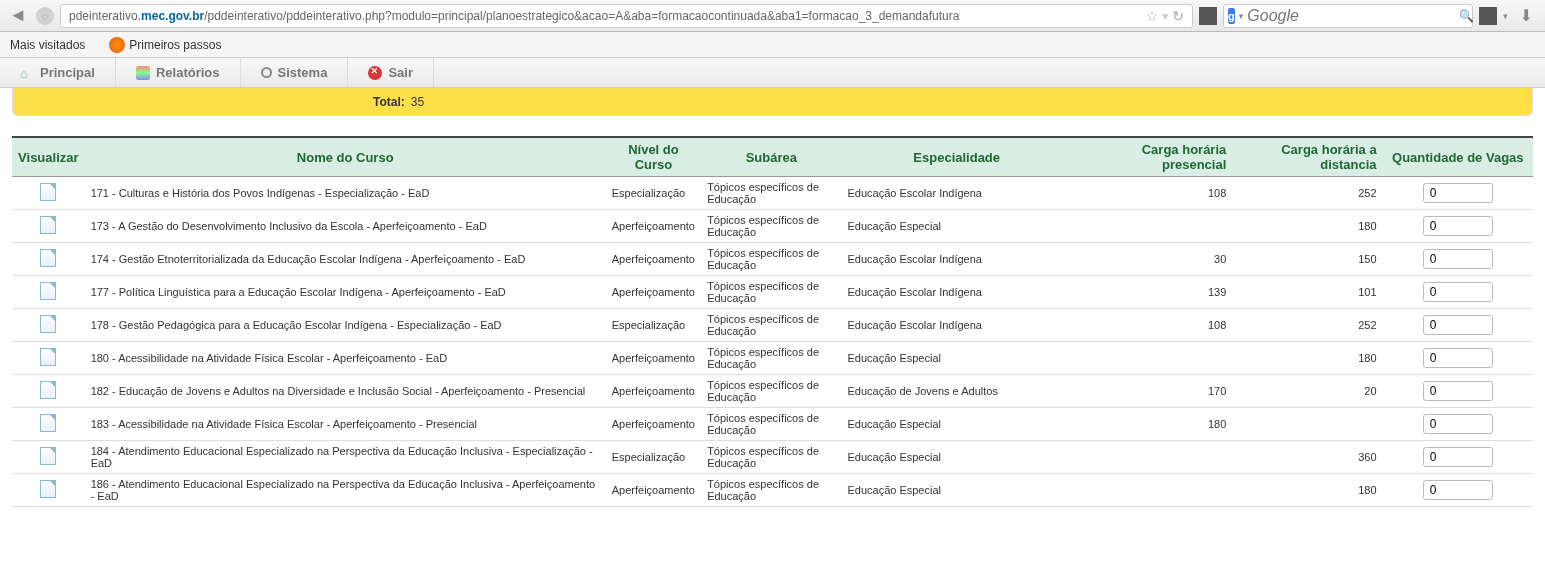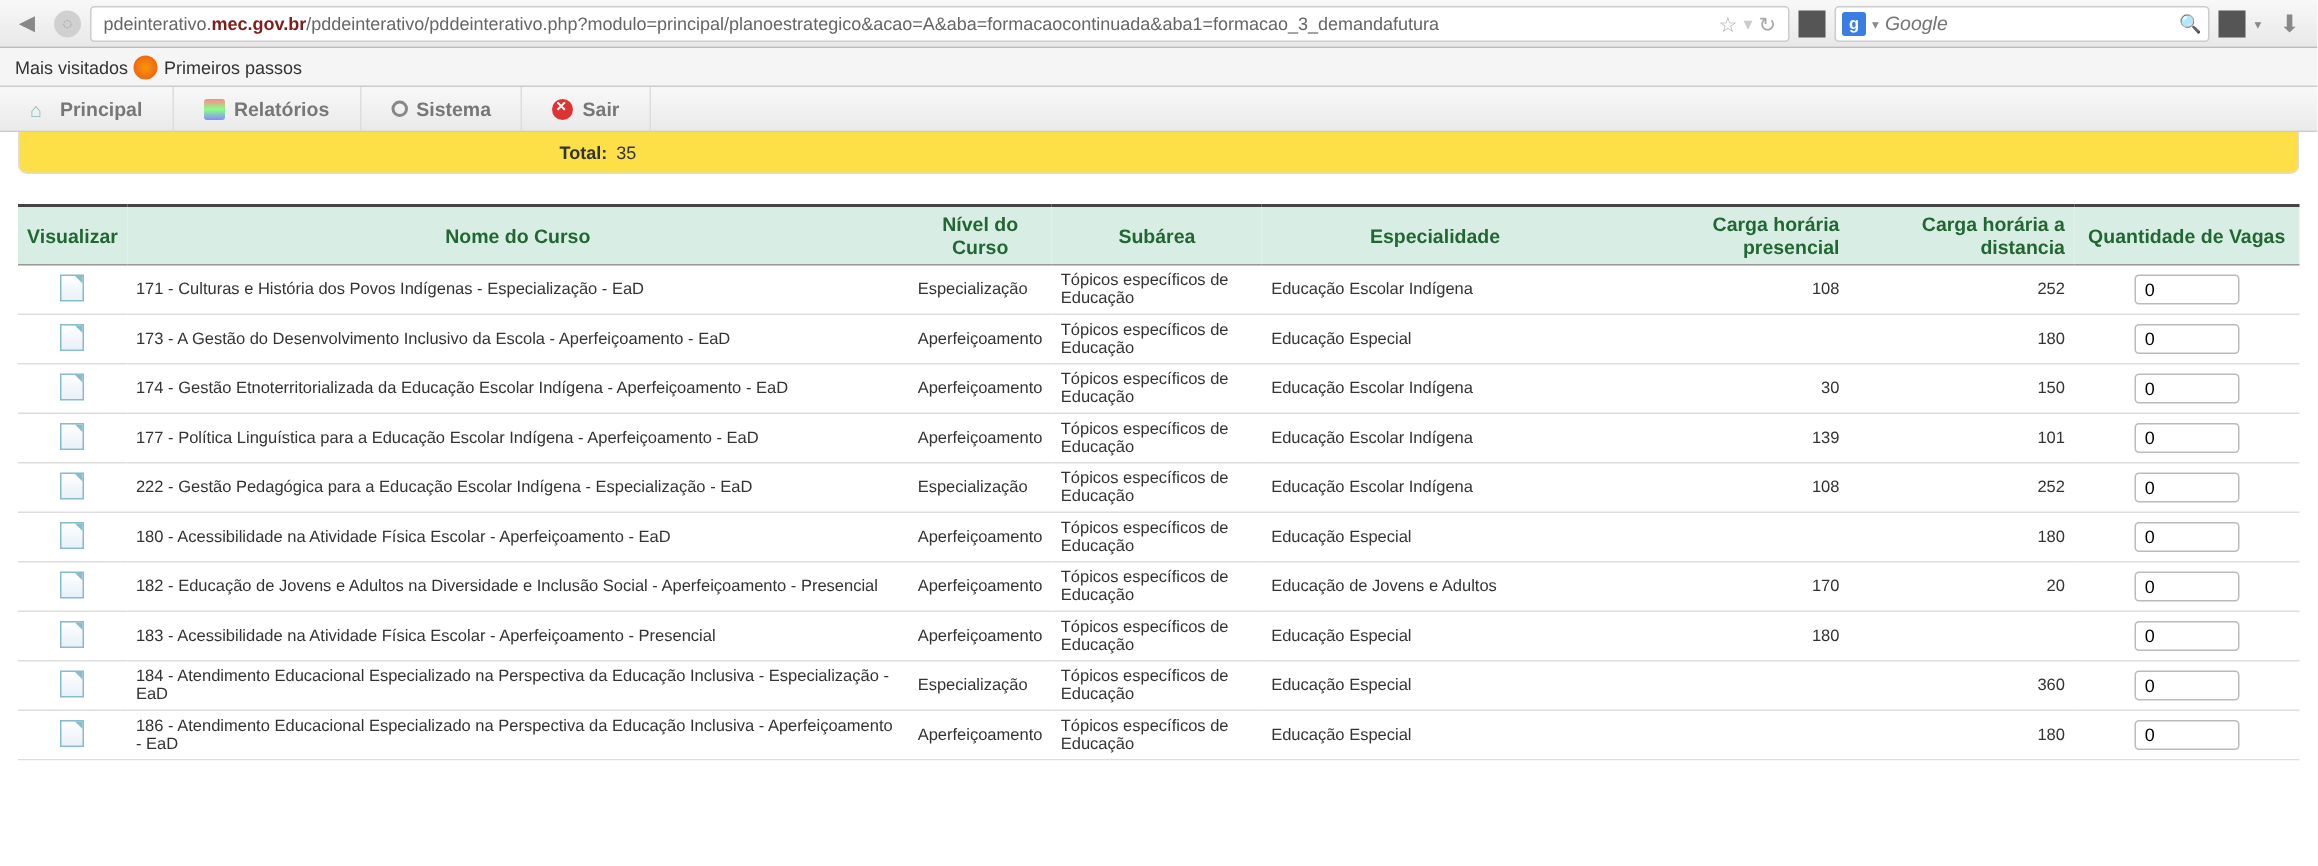--- a/index.html
+++ b/index.html
@@ -3,31 +3,31 @@
   <meta charset="utf-8">
   <style>
     * { box-sizing: border-box; margin: 0; padding: 0; }
     body { font-family: Arial, sans-serif; font-size: 12px; color: #333; background: #fff; }
     
     
     .browser-bar { display: flex; align-items: center; background: linear-gradient(#f8f8f8, #e8e8e8); border-bottom: 1px solid #bbb; height: 32px; padding: 0 6px; gap: 6px; }
     .nav-arrow { width: 24px; height: 24px; display: flex; align-items: center; justify-content: center; color: #888; font-size: 18px; cursor: pointer; }
     .globe { width: 18px; height: 18px; border-radius: 50%; background: #d0d0d0; display: flex; align-items: center; justify-content: center; font-size: 11px; color: #888; }
     .url-bar { flex: 1; background: #fff; border: 1px solid #ccc; border-radius: 3px; height: 24px; display: flex; align-items: center; padding: 0 8px; font-size: 12px; color: #666; }
-    .url-bar span.dark { color: #7f1d1d; font-weight: bold; }
+    .url-bar span.dark { color: #0369a1; font-weight: bold; }
     .star, .reload { color: #aaa; font-size: 14px; }
     .tab-icon { width: 18px; height: 18px; background: #555; display: inline-block; }
     .search-box { display: flex; align-items: center; background: #fff; border: 1px solid #ccc; border-radius: 3px; height: 24px; width: 250px; padding: 0 4px; gap: 4px; }
     .g-badge { background: #3b7de3; color: #fff; width: 16px; height: 16px; display: flex; align-items: center; justify-content: center; font-size: 11px; border-radius: 2px; font-weight: bold; }
-    .search-input { flex: 1; border: none; font-style: italic; color: #888; font-size: 13px; outline: none; }
+    .search-input { flex: 1; border: none; font-style: italic; color: #888; font-size: 16px; outline: none; }
     .mag { color: #888; font-size: 12px; }
     .plus, .down-arrow { color: #888; font-size: 16px; padding: 0 6px; }
     .plus-box { width: 18px; height: 18px; background: #555; }
     
-    .bookmarks-bar { background: #f5f5f5; border-bottom: 1px solid #ccc; height: 26px; display: flex; align-items: center; padding: 0 10px; gap: 4px; font-size: 12px; }
+    .bookmarks-bar { background: #f5f5f5; border-bottom: 1px solid #ccc; height: 26px; display: flex; align-items: center; padding: 0 10px; gap: 24px; font-size: 12px; }
     .ff-icon { width: 16px; height: 16px; border-radius: 50%; background: radial-gradient(#ff9500, #e25820); display: inline-block; margin-right: 4px; vertical-align: middle; }
     .bookmark-item { display: flex; align-items: center; color: #333; cursor: pointer; }
     
     .menu-bar { background: linear-gradient(#f8f8f8, #eaeaea); border-bottom: 1px solid #ccc; height: 30px; display: flex; align-items: center; }
     .menu-item { display: flex; align-items: center; gap: 6px; padding: 0 20px; height: 100%; border-right: 1px solid #ddd; cursor: pointer; font-size: 13px; font-weight: bold; color: #777; }
     .menu-icon { width: 14px; height: 14px; display: inline-block; }
     .i-home { color: #8bb; }
     .i-report { background: linear-gradient(#f88, #8f8, #88f); border-radius: 2px; }
     .i-system { border: 2px solid #888; border-radius: 50%; width: 11px; height: 11px; position: relative; }
     .i-exit { background: #d33; border-radius: 50%; position: relative; }
@@ -165,21 +165,21 @@
     <td>177 - Política Linguística para a Educação Escolar Indígena - Aperfeiçoamento - EaD</td>
     <td>Aperfeiçoamento</td>
     <td>Tópicos específicos de Educação</td>
     <td>Educação Escolar Indígena</td>
     <td class="num">139</td>
     <td class="num">101</td>
     <td class="col-qv"><input class="qv-input" value="0" style=""></td>
   </tr>
         <tr>
     <td class="col-viz"><span class="doc-icon"></span></td>
-    <td>222 - Gestão Pedagógica para a Educação Escolar Indígena - Especialização - EaD</td>
+    <td>178 - Gestão Pedagógica para a Educação Escolar Indígena - Especialização - EaD</td>
     <td>Especialização</td>
     <td>Tópicos específicos de Educação</td>
     <td>Educação Escolar Indígena</td>
     <td class="num">108</td>
     <td class="num">252</td>
     <td class="col-qv"><input class="qv-input" value="0" style=""></td>
   </tr>
         <tr>
     <td class="col-viz"><span class="doc-icon"></span></td>
     <td>180 - Acessibilidade na Atividade Física Escolar - Aperfeiçoamento - EaD</td>

